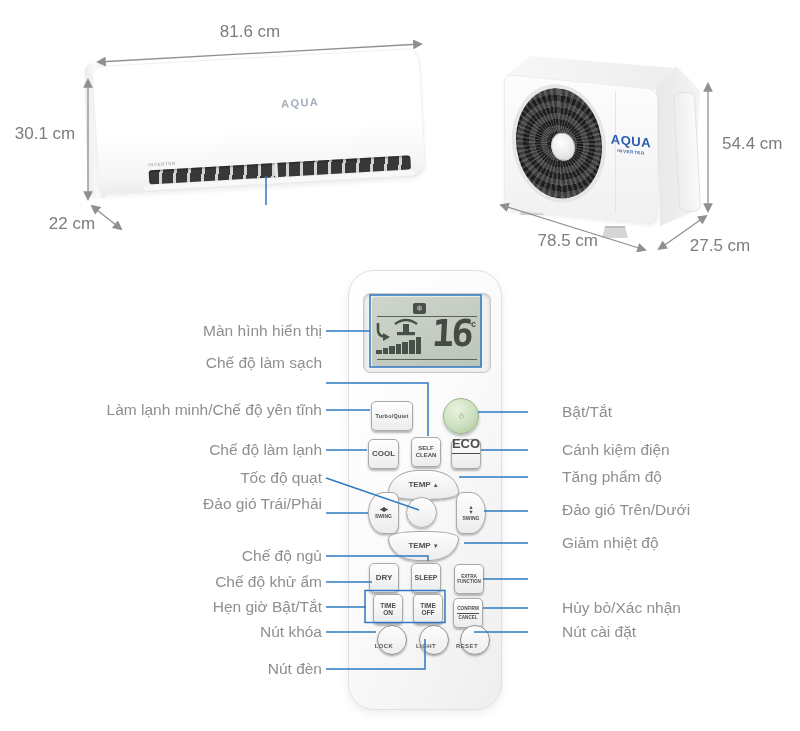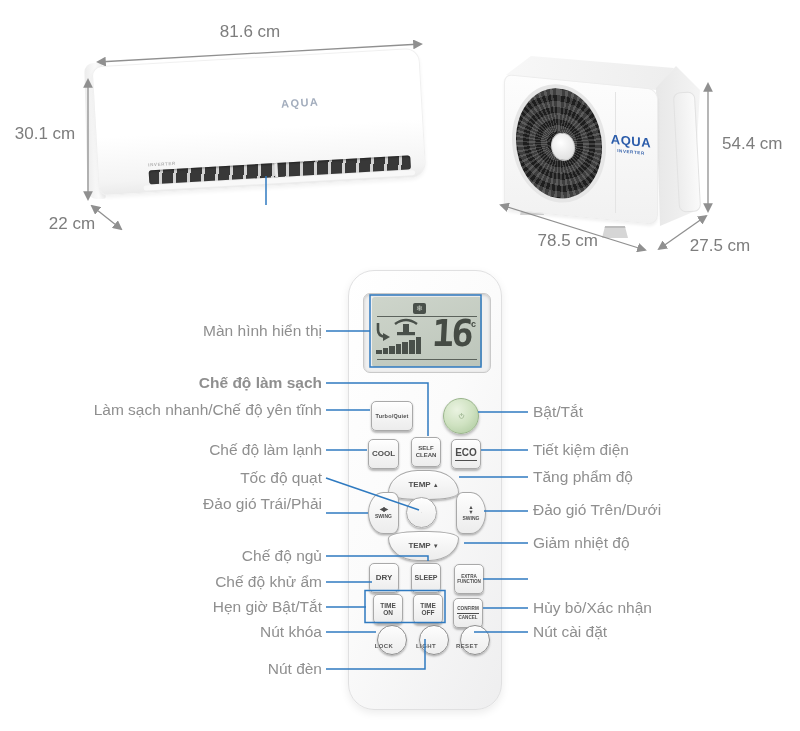--- a/index.html
+++ b/index.html
@@ -3,21 +3,21 @@
 <meta charset="utf-8">
 <style>
   html,body{margin:0;padding:0;background:#fff;}
   .canvas{position:relative;width:800px;height:731px;background:#fff;overflow:hidden;
           font-family:"Liberation Sans","DejaVu Sans",sans-serif;}
   .abs{position:absolute;}
   
   .dim{position:absolute;color:#7d7d7d;font-size:17px;white-space:nowrap;}
   .callout{position:absolute;color:#8f8f8f;font-size:15.5px;white-space:nowrap;transform:translateY(-50%);}
   .callout.left{right:478px;text-align:right;}
-  .callout.right{left:533px;text-align:right;}
+  .callout.right{left:562px;text-align:right;}
   
   .ac-cap{position:absolute;left:86px;top:63px;width:18px;height:136px;border-radius:9px 2px 2px 9px;
           background:linear-gradient(90deg,#ececec,#fafafa 60%,#eee);transform:rotate(-1.5deg);}
   .ac-body{position:absolute;left:95px;top:57px;width:326px;height:128px;transform:rotate(-3.3deg);
            background:linear-gradient(180deg,#ffffff 55%,#f4f4f4 90%,#ebebeb);
            border:1px solid #f0f0f0;border-radius:10px 14px 16px 10px;
            box-shadow:0 2px 4px rgba(0,0,0,.05);}
   .ac-logo{position:absolute;left:186px;top:41px;font-size:11px;font-weight:bold;letter-spacing:1.5px;color:#a3adbd;}
   .ac-inverter{position:absolute;left:50px;top:98px;font-size:4.5px;letter-spacing:.6px;color:#b3b3b3;font-weight:bold;}
   .ac-louver{position:absolute;left:50px;top:106px;width:262px;height:14px;border-radius:3px;
@@ -149,21 +149,21 @@
         <path d="M5 3.2 A6 6 0 1 0 11 3.2" fill="none" stroke="#93ad87" stroke-width="1.8" stroke-linecap="round"></path>
         <line x1="8" y1="1" x2="8" y2="7" stroke="#93ad87" stroke-width="1.8" stroke-linecap="round"></line>
       </svg>
     </button>
 
     <button class="btn" style="left:19px;top:168px;width:31px;height:22px;font-size:8px;">COOL</button>
     <button class="btn" style="left:62px;top:166px;width:30px;height:26px;font-size:6px;">
       <span>SELF</span>
       <span>CLEAN</span>
     </button>
-    <button class="btn" style="left:102px;top:168px;width:24px;height:22px;font-size:10px;">
+    <button class="btn" style="left:102px;top:168px;width:24px;height:22px;font-size:13px;justify-content:flex-end;">
       <span class="eco-u">ECO</span>
     </button>
 
     <button class="btn arc-top" style="left:39px;top:199px;width:71px;height:23px;font-size:8px;">
       <span>TEMP</span>
       <span style="font-size:6px;">▲</span>
     </button>
     <button class="btn arc-left" style="left:19px;top:221px;width:31px;height:42px;font-size:5px;gap:1px;">
       <span style="font-size:6px;letter-spacing:-1px;"><span>◀</span><span>▶</span></span>
       <span>SWING</span>
@@ -261,32 +261,32 @@
   </svg>
 
   <div class="dim" style="left:195px;top:22px;width:110px;text-align:center;">81.6 cm</div>
   <div class="dim" style="left:5px;top:124px;width:80px;text-align:center;">30.1 cm</div>
   <div class="dim" style="left:32px;top:214px;width:80px;text-align:center;">22 cm</div>
   <div class="dim" style="left:722px;top:134px;">54.4 cm</div>
   <div class="dim" style="left:498px;top:231px;width:100px;text-align:right;">78.5 cm</div>
   <div class="dim" style="left:670px;top:236px;width:100px;text-align:center;">27.5 cm</div>
 
   <div class="callout left" style="top:331px;">Màn hình hiển thị</div>
-  <div class="callout left" style="top:383px;font-weight:bold;">Chế độ làm sạch</div>
-  <div class="callout left" style="top:410px;">Làm sạch nhanh/Chế độ yên tĩnh</div>
+  <div class="callout left" style="top:363px;">Chế độ làm sạch</div>
+  <div class="callout left" style="top:410px;">Làm lạnh minh/Chế độ yên tĩnh</div>
   <div class="callout left" style="top:450px;">Chế độ làm lạnh</div>
   <div class="callout left" style="top:478px;">Tốc độ quạt</div>
   <div class="callout left" style="top:504px;">Đảo gió Trái/Phải</div>
   <div class="callout left" style="top:556px;">Chế độ ngủ</div>
   <div class="callout left" style="top:582px;">Chế độ khử ẩm</div>
   <div class="callout left" style="top:607px;">Hẹn giờ Bật/Tắt</div>
   <div class="callout left" style="top:632px;">Nút khóa</div>
   <div class="callout left" style="top:669px;">Nút đèn</div>
 
   <div class="callout right" style="top:412px;">Bật/Tắt</div>
-  <div class="callout right" style="top:450px;">Tiết kiệm điện</div>
+  <div class="callout right" style="top:450px;">Cánh kiệm điện</div>
   <div class="callout right" style="top:477px;">Tăng phẩm độ</div>
   <div class="callout right" style="top:510px;">Đảo gió Trên/Dưới</div>
   <div class="callout right" style="top:543px;">Giảm nhiệt độ</div>
   <div class="callout right" style="top:608px;">Hủy bỏ/Xác nhận</div>
   <div class="callout right" style="top:632px;">Nút cài đặt</div>
 
 </div>
 
 </body></html>

